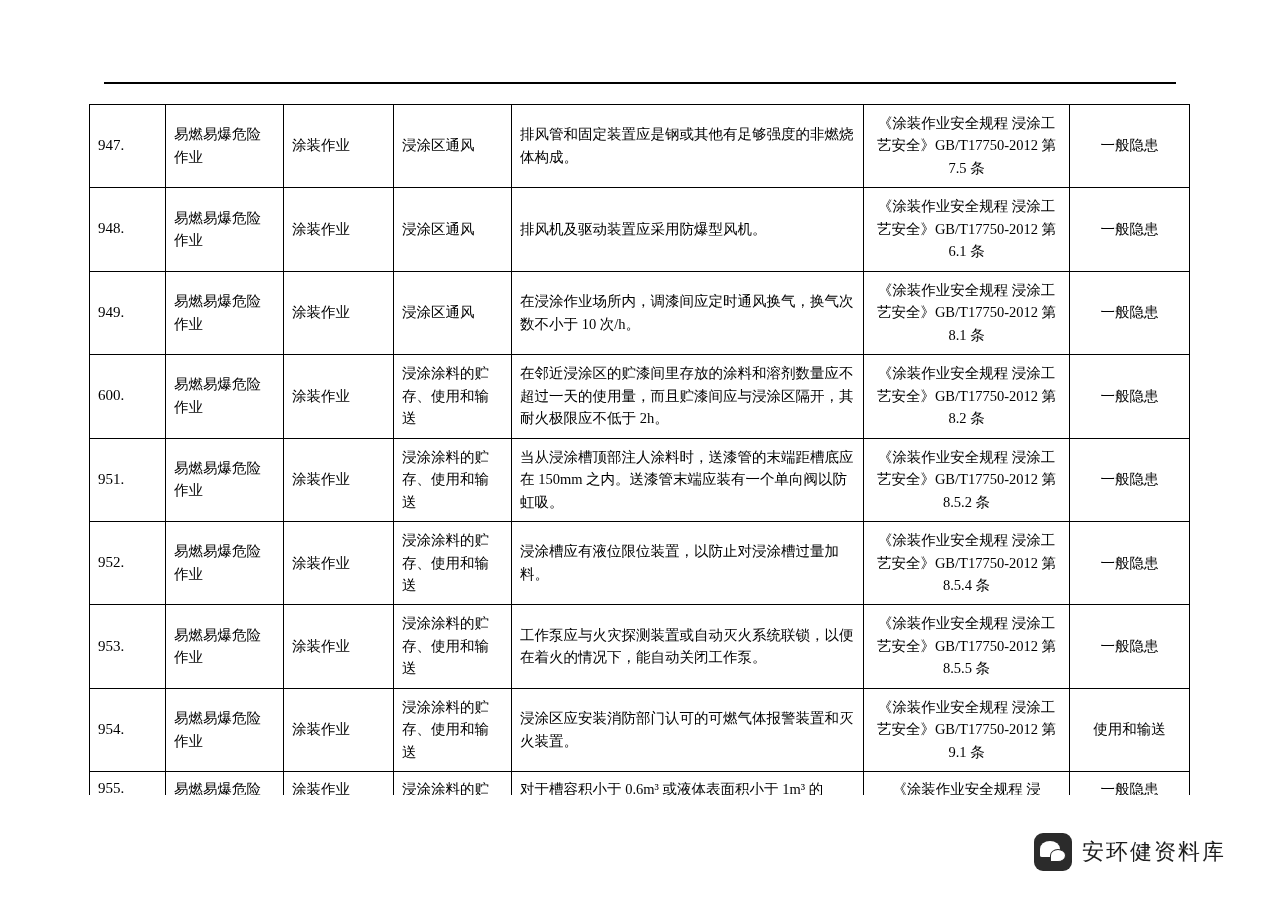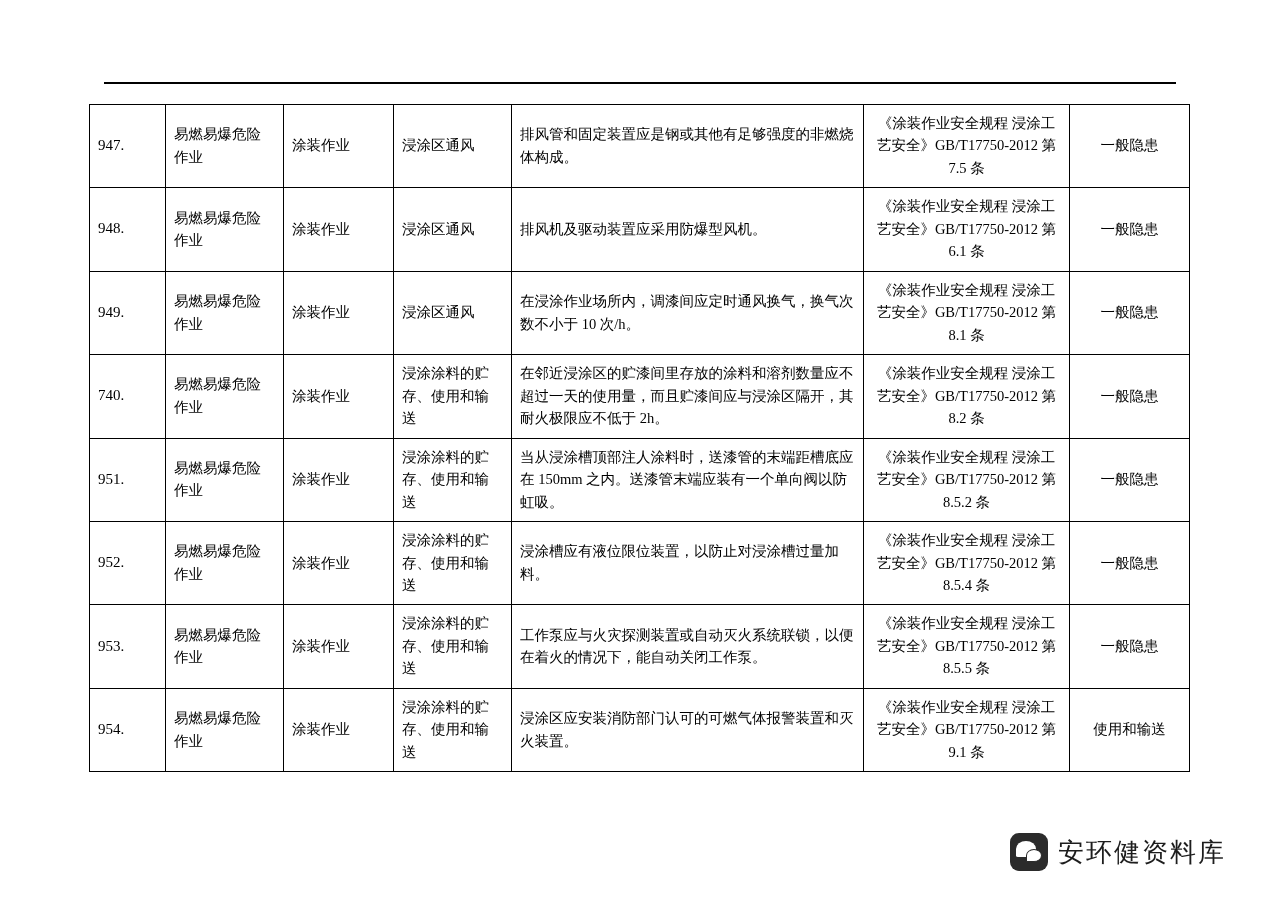--- a/index.html
+++ b/index.html
@@ -122,21 +122,21 @@
   }
   .wechat-badge .b2 {
     width: 16px; height: 13px;
     left: 16px; top: 16px;
     background: #ffffff;
     border: 1.5px solid #2b2b2b;
     box-sizing: border-box;
   }
   .footer-text {
     font-family: "Liberation Serif", "DejaVu Serif", serif;
-    font-size: 26px;
+    font-size: 22px;
     letter-spacing: 2px;
     color: #1d1d1d;
   }
 </style>
 </head>
 <body>
 
 <div class="page">
 
   <div class="top-rule"></div>
@@ -174,21 +174,21 @@
         <tr>
           <td class="num">949.</td>
           <td class="cat cjk">易燃易爆危险作业</td>
           <td class="op cjk">涂装作业</td>
           <td class="sub cjk">浸涂区通风</td>
           <td class="desc cjk">在浸涂作业场所内，调漆间应定时通风换气，换气次数不小于 10 次/h。</td>
           <td class="ref cjk">《涂装作业安全规程 浸涂工艺安全》GB/T17750-2012 第 8.1 条</td>
           <td class="level cjk">一般隐患</td>
         </tr>
         <tr>
-          <td class="num">740.</td>
+          <td class="num">600.</td>
           <td class="cat cjk">易燃易爆危险作业</td>
           <td class="op cjk">涂装作业</td>
           <td class="sub cjk">浸涂涂料的贮存、使用和输送</td>
           <td class="desc cjk">在邻近浸涂区的贮漆间里存放的涂料和溶剂数量应不超过一天的使用量，而且贮漆间应与浸涂区隔开，其耐火极限应不低于 2h。</td>
           <td class="ref cjk">《涂装作业安全规程 浸涂工艺安全》GB/T17750-2012 第 8.2 条</td>
           <td class="level cjk">一般隐患</td>
         </tr>
         <tr>
           <td class="num">951.</td>
           <td class="cat cjk">易燃易爆危险作业</td>
@@ -217,20 +217,29 @@
           <td class="level cjk">一般隐患</td>
         </tr>
         <tr>
           <td class="num">954.</td>
           <td class="cat cjk">易燃易爆危险作业</td>
           <td class="op cjk">涂装作业</td>
           <td class="sub cjk">浸涂涂料的贮存、使用和输送</td>
           <td class="desc cjk">浸涂区应安装消防部门认可的可燃气体报警装置和灭火装置。</td>
           <td class="ref cjk">《涂装作业安全规程 浸涂工艺安全》GB/T17750-2012 第 9.1 条</td>
           <td class="level cjk">使用和输送</td>
+        </tr>
+        <tr class="clipped">
+          <td class="num">955.</td>
+          <td class="cat cjk">易燃易爆危险</td>
+          <td class="op cjk">涂装作业</td>
+          <td class="sub cjk">浸涂涂料的贮</td>
+          <td class="desc cjk">对于槽容积小于 0.6m³ 或液体表面积小于 1m³ 的</td>
+          <td class="ref cjk">《涂装作业安全规程 浸</td>
+          <td class="level cjk">一般隐患</td>
         </tr>
       </tbody>
     </table>
   </div>
 
   <div class="bottom-fill"></div>
 
   <div class="footer-logo">
     <span class="wechat-badge">
       <span class="b1"></span>

